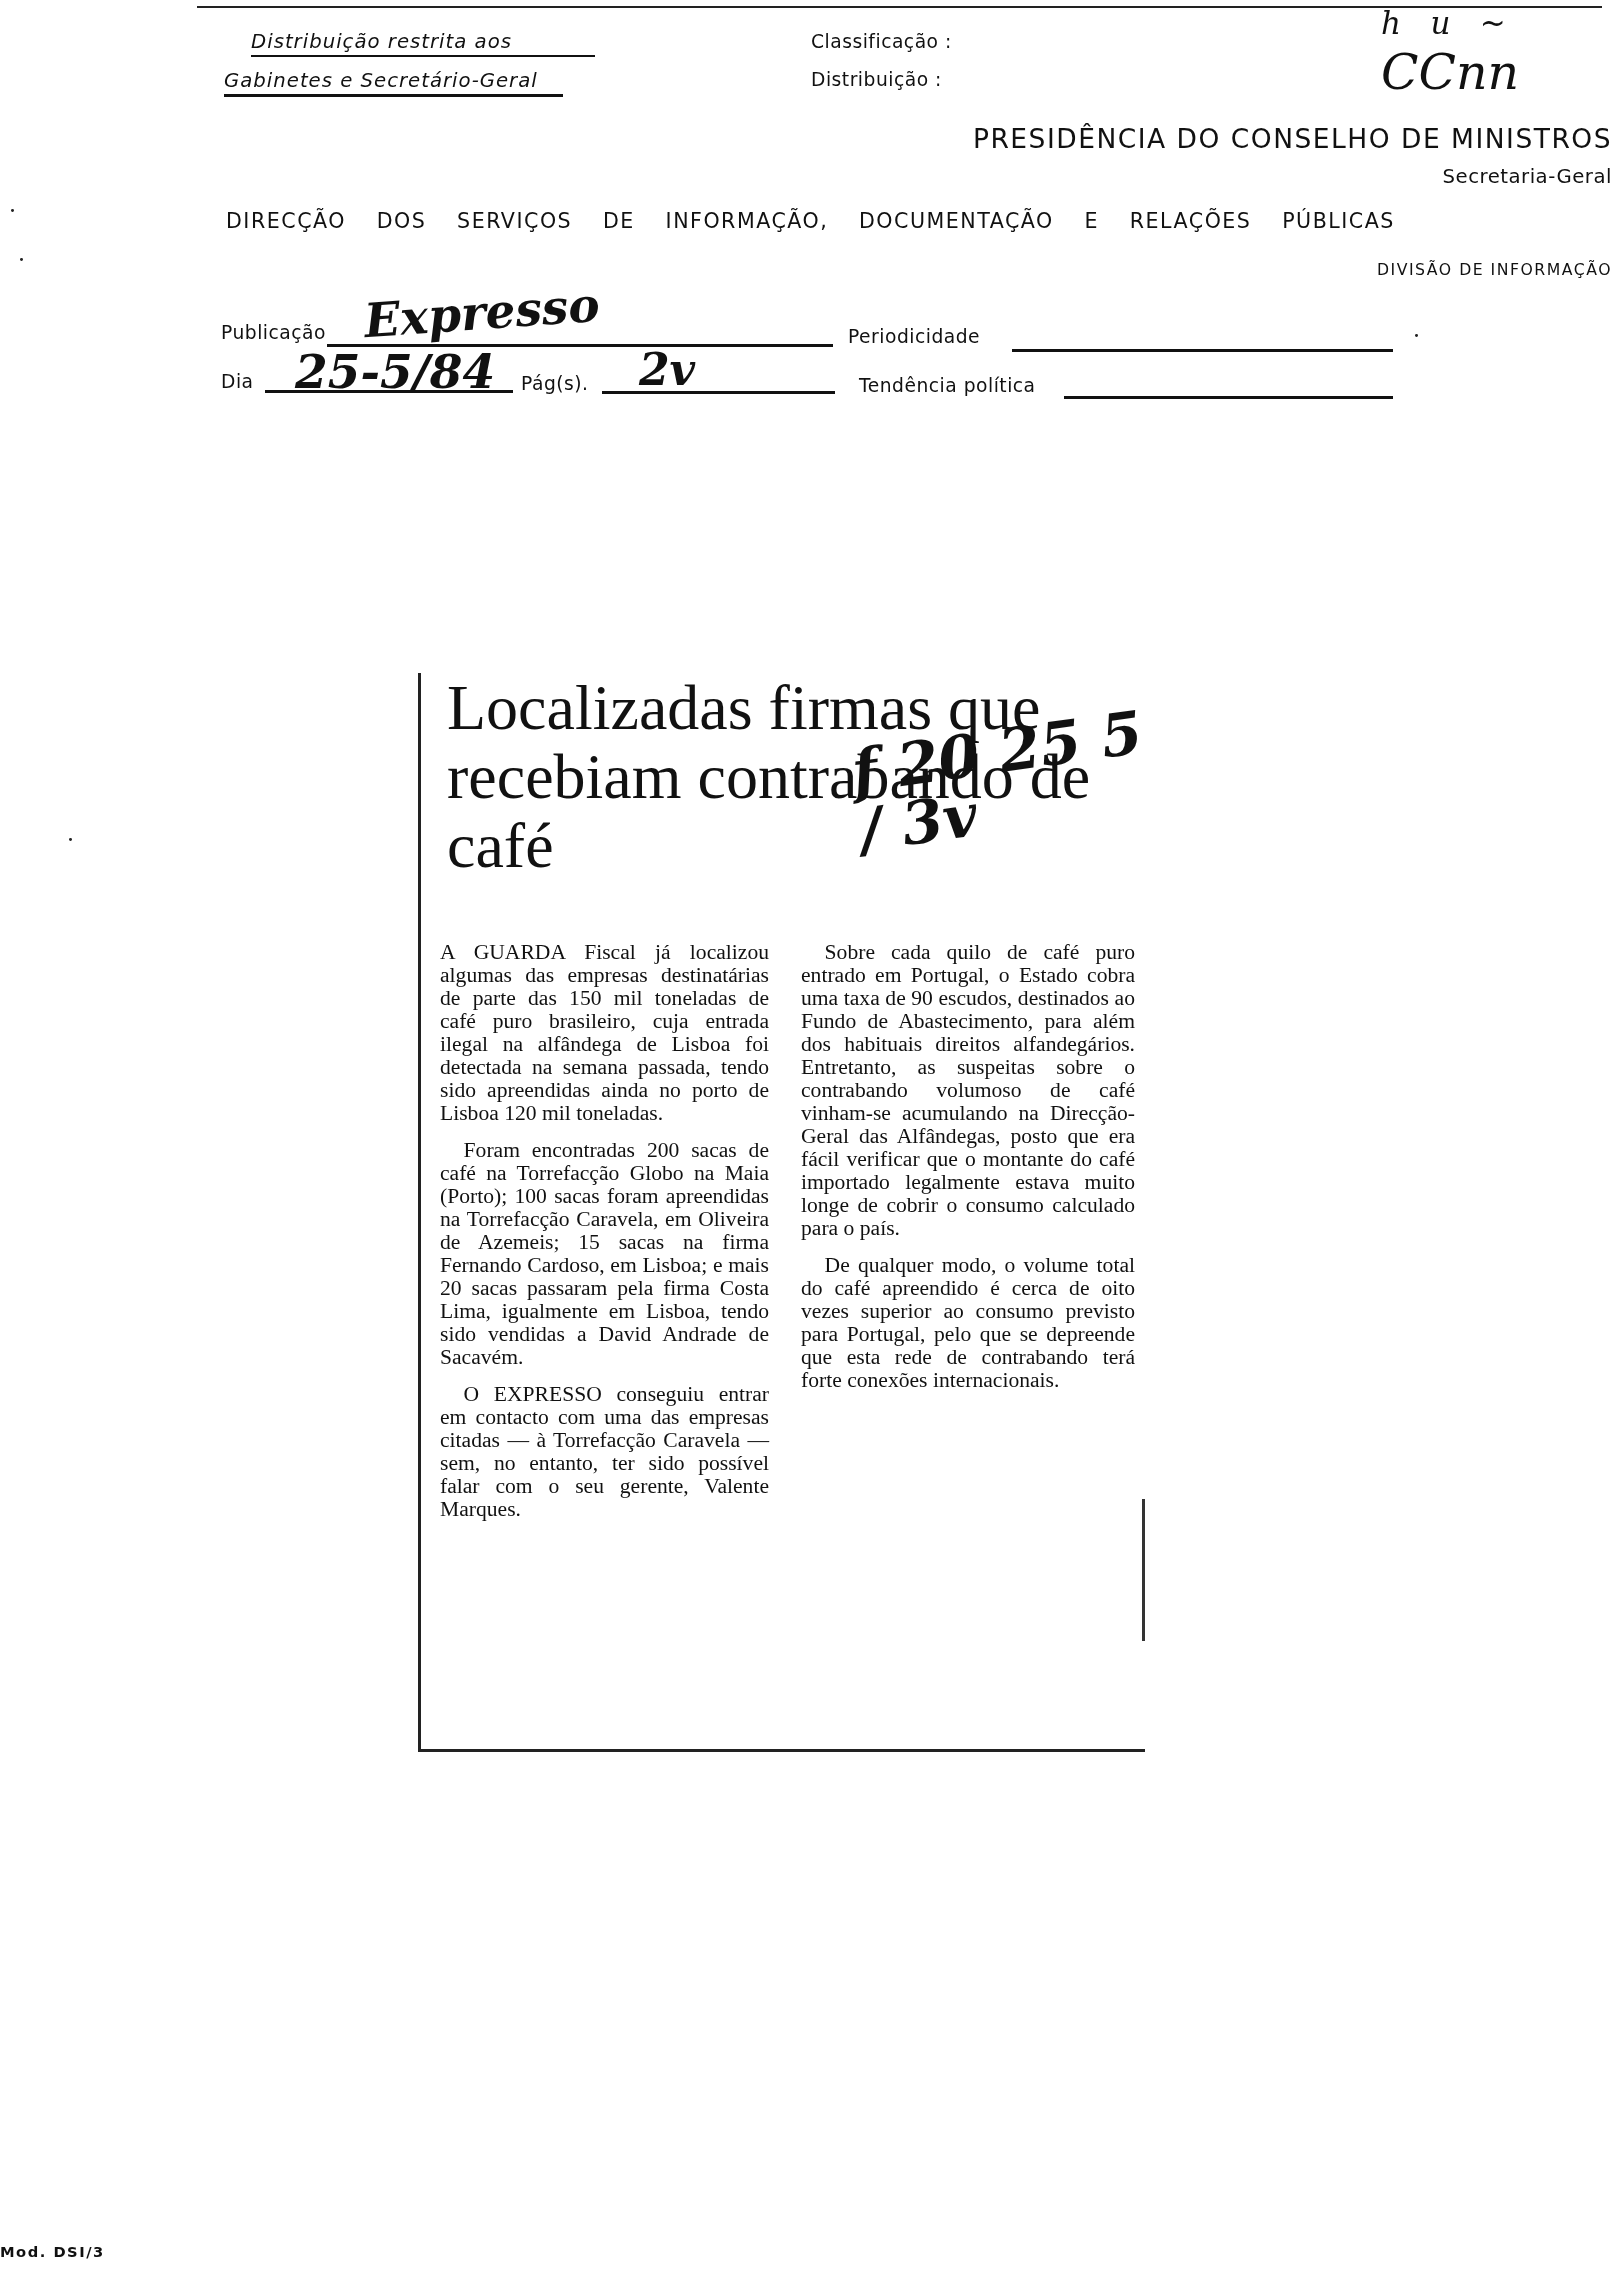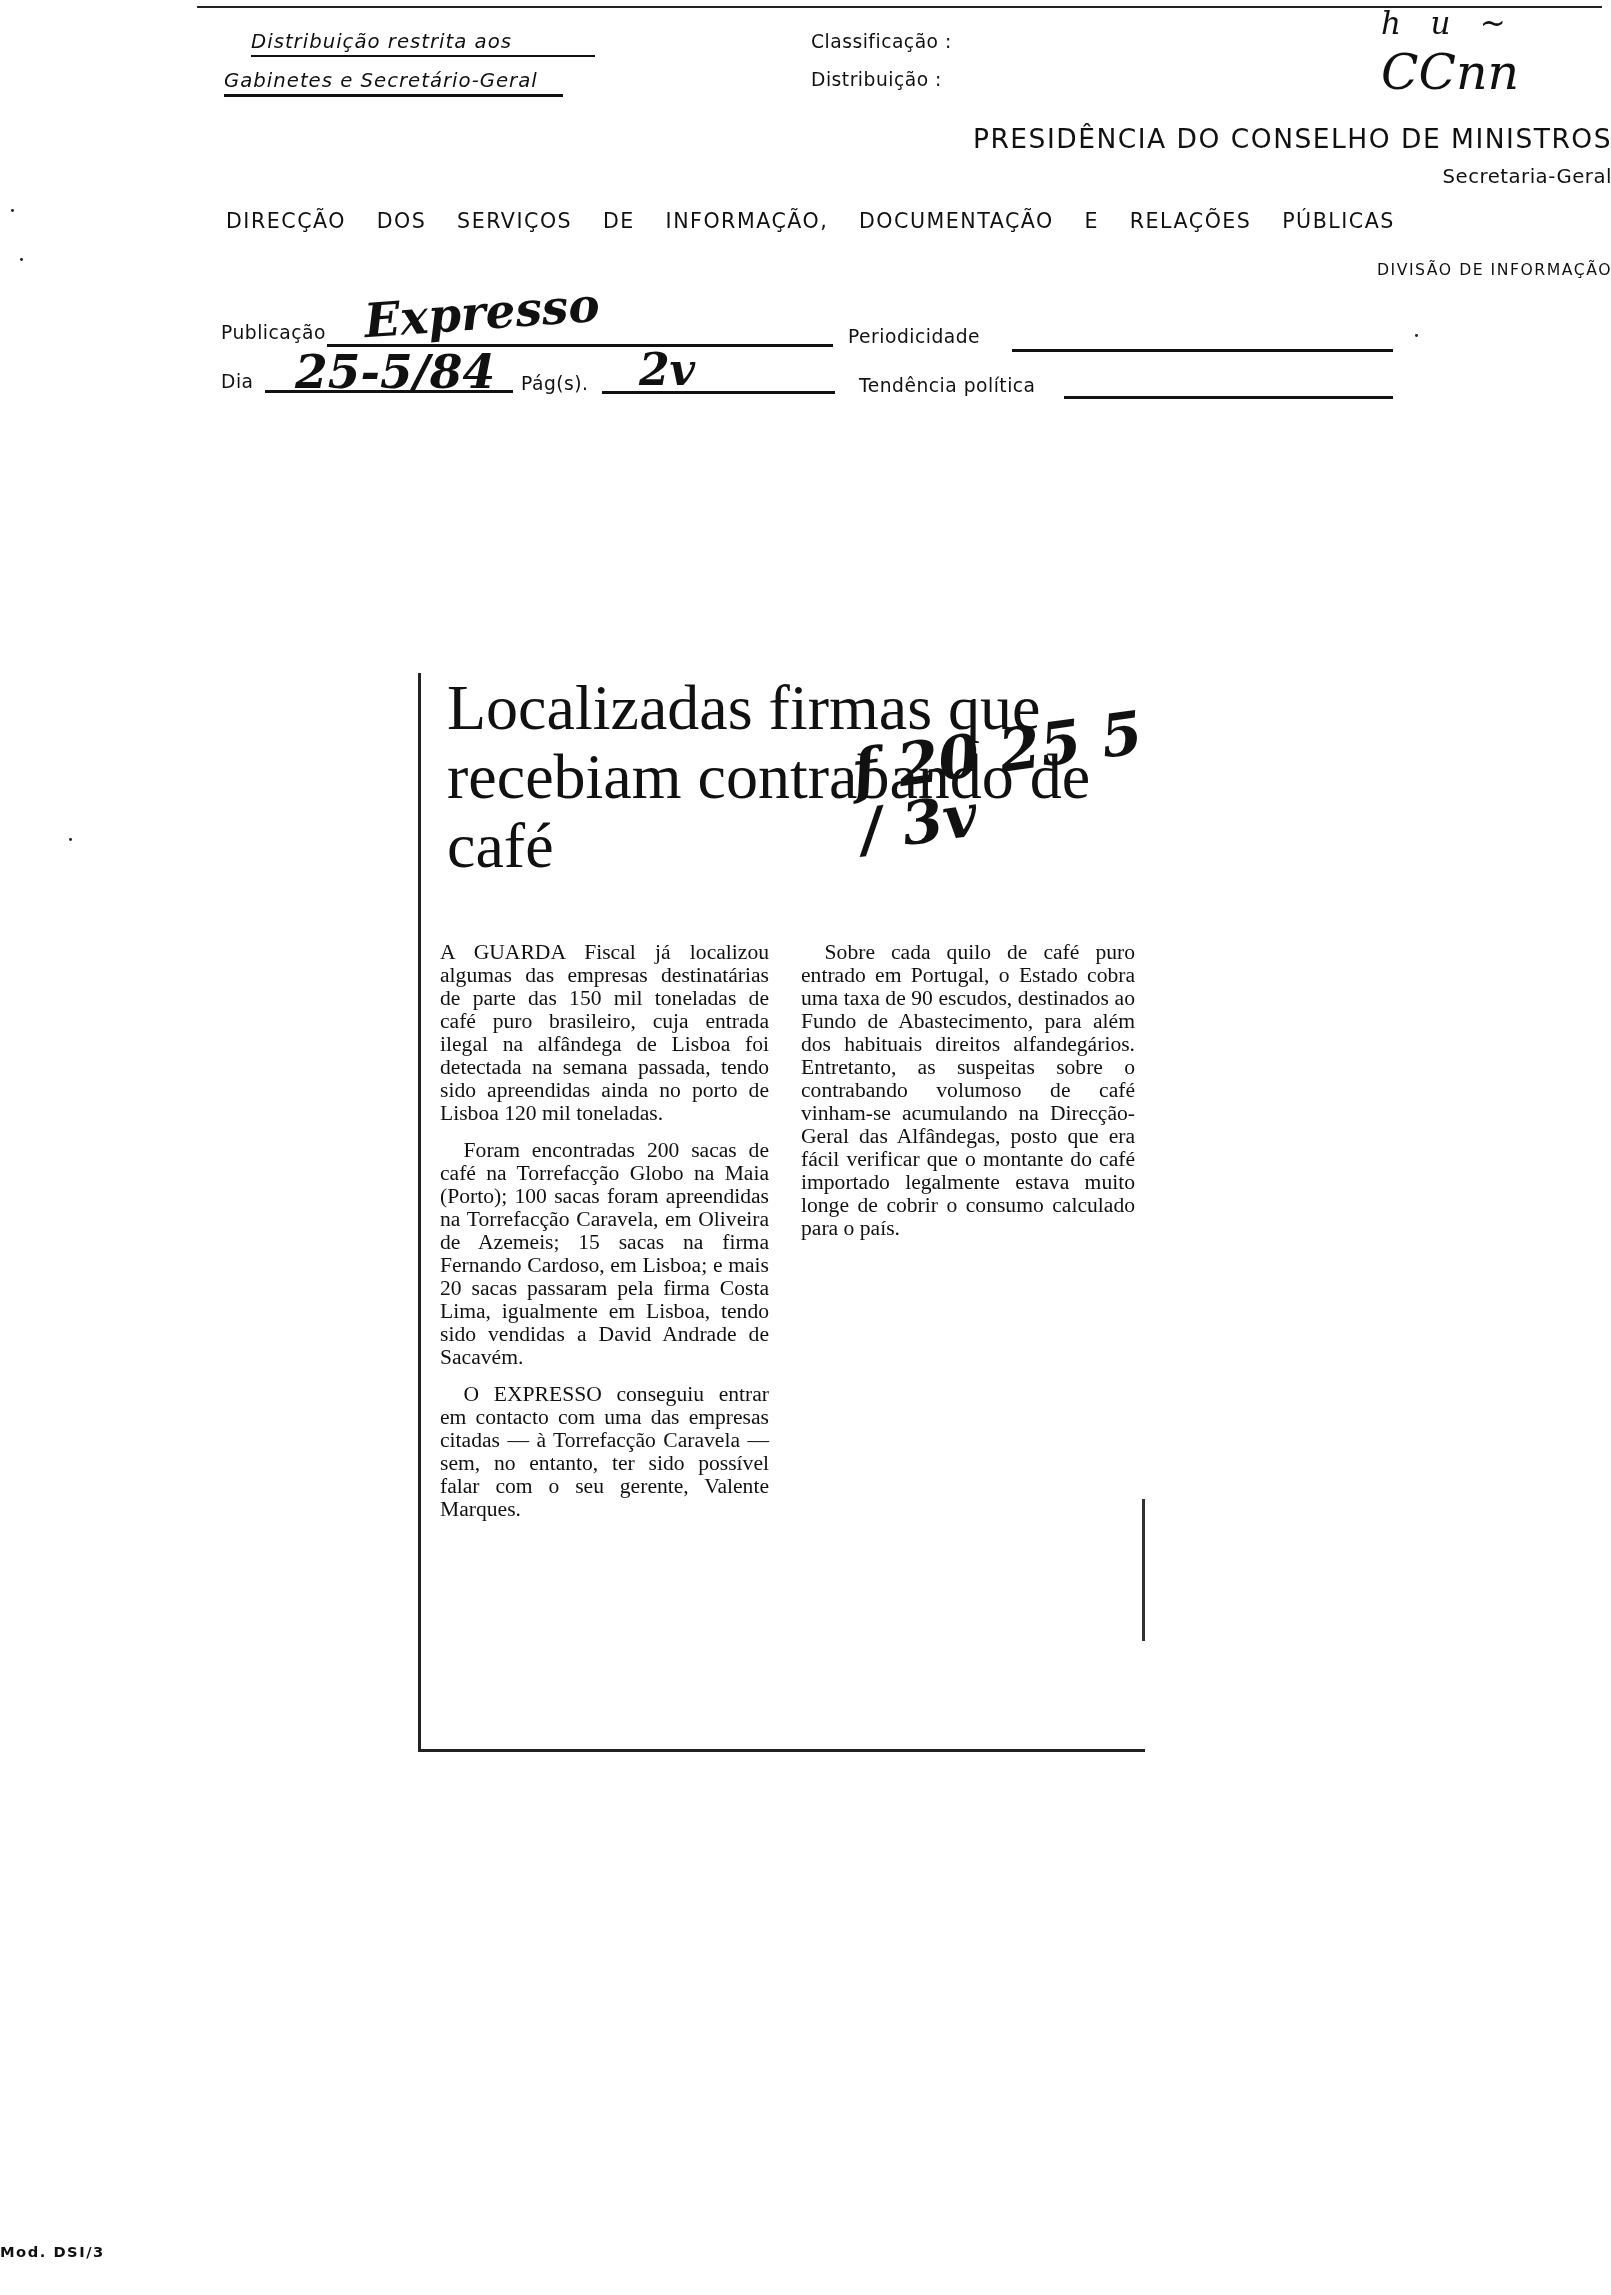--- a/index.html
+++ b/index.html
@@ -103,20 +103,21 @@
 <div class="abs hand" style="left:855px; top:722px; font-size:59px; transform:rotate(-8deg); width:295px; line-height:59px;">f 20 25 5 / 3v</div>
 
 <div class="col serif" style="left:440px; top:941px; width:329px;">
   <p>A GUARDA Fiscal já localizou algumas das empresas destinatárias de parte das 150 mil toneladas de café puro brasileiro, cuja entrada ilegal na alfândega de Lisboa foi detectada na semana passada, tendo sido apreendidas ainda no porto de Lisboa 120 mil toneladas.</p>
   <p class="indent">Foram encontradas 200 sacas de café na Torrefacção Globo na Maia (Porto); 100 sacas foram apreendidas na Torrefacção Caravela, em Oliveira de Azemeis; 15 sacas na firma Fernando Cardoso, em Lisboa; e mais 20 sacas passaram pela firma Costa Lima, igualmente em Lisboa, tendo sido vendidas a David Andrade de Sacavém.</p>
   <p class="indent">O EXPRESSO conseguiu entrar em contacto com uma das empresas citadas — à Torrefacção Caravela — sem, no entanto, ter sido possível falar com o seu gerente, Valente Marques.</p>
 </div>
 
 <div class="col serif" style="left:801px; top:941px; width:334px;">
   <p class="indent">Sobre cada quilo de café puro entrado em Portugal, o Estado cobra uma taxa de 90 escudos, destinados ao Fundo de Abastecimento, para além dos habituais direitos alfandegários. Entretanto, as suspeitas sobre o contrabando volumoso de café vinham-se acumulando na Direcção-Geral das Alfândegas, posto que era fácil verificar que o montante do café importado legalmente estava muito longe de cobrir o consumo calculado para o país.</p>
+  <p class="indent">De qualquer modo, o volume total do café apreendido é cerca de oito vezes superior ao consumo previsto para Portugal, pelo que se depreende que esta rede de contrabando terá forte conexões internacionais.</p>
 </div>
 
 <div class="speck" style="left:10.8px; top:209px;"></div>
 <div class="speck" style="left:19.7px; top:258px;"></div>
 <div class="speck" style="left:69px; top:838px;"></div>
 <div class="speck" style="left:1415px; top:334px;"></div>
 
 <div class="abs sans mod">Mod. DSI/3</div>
 
 

